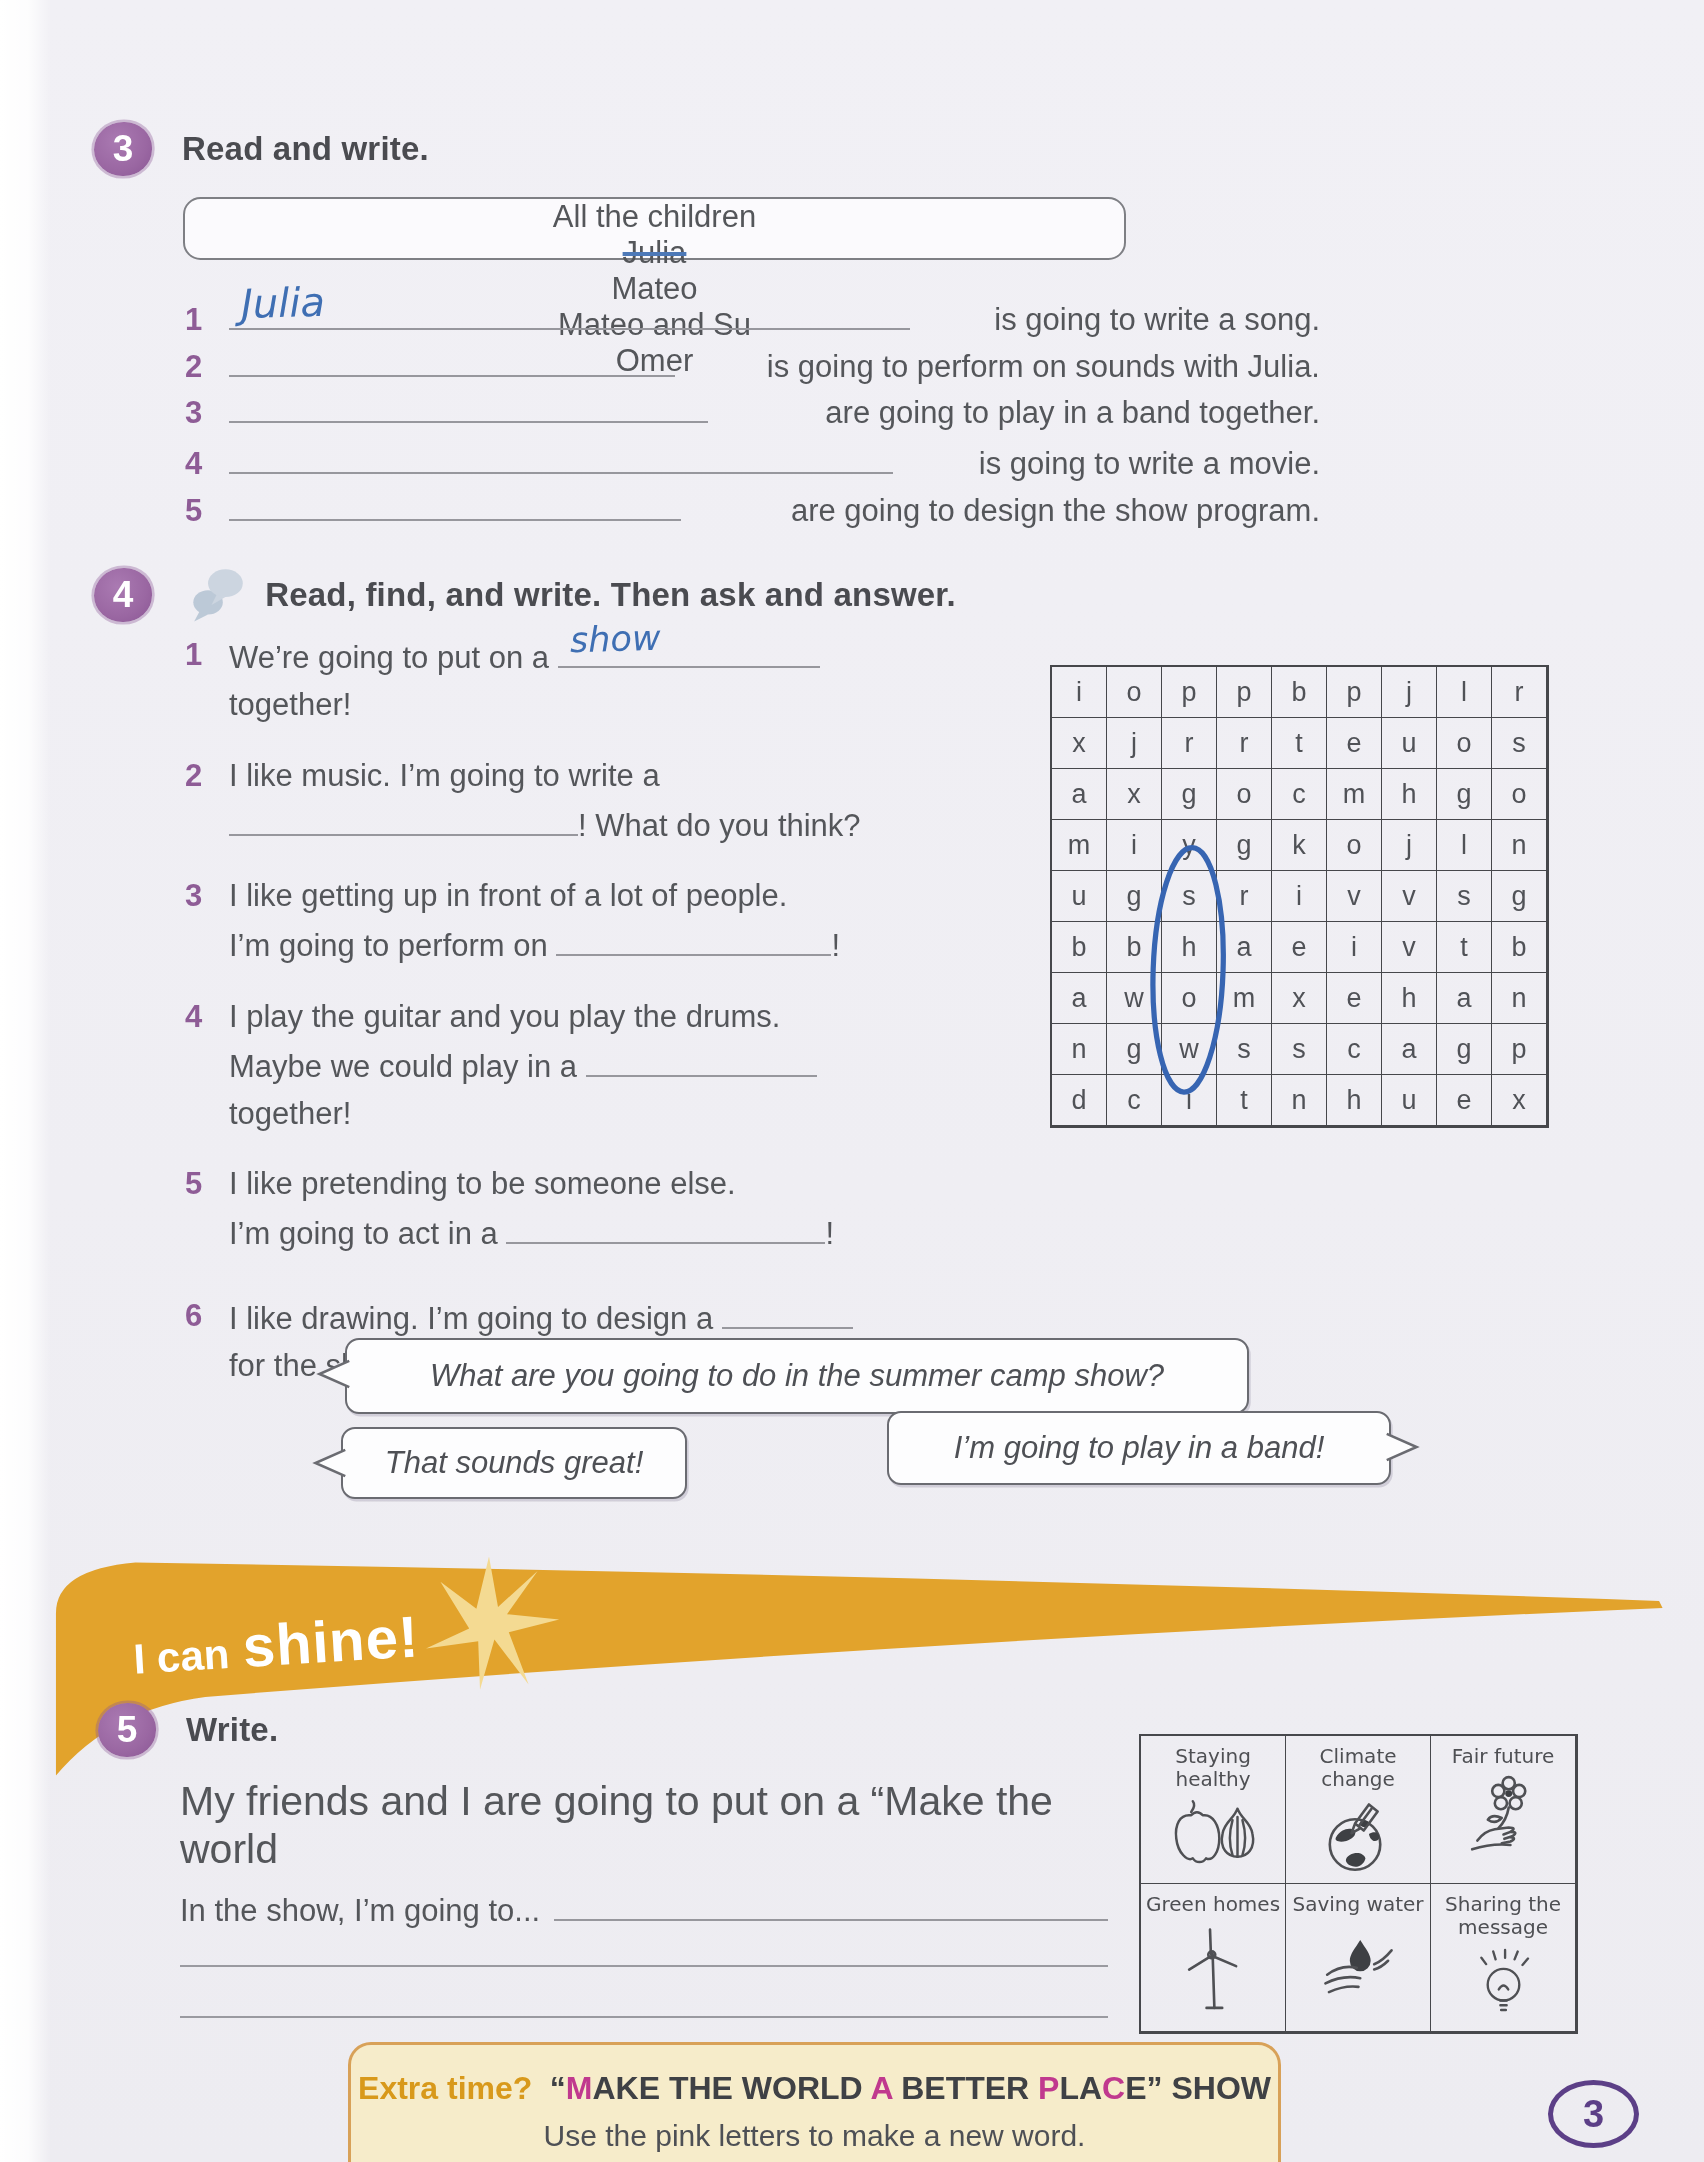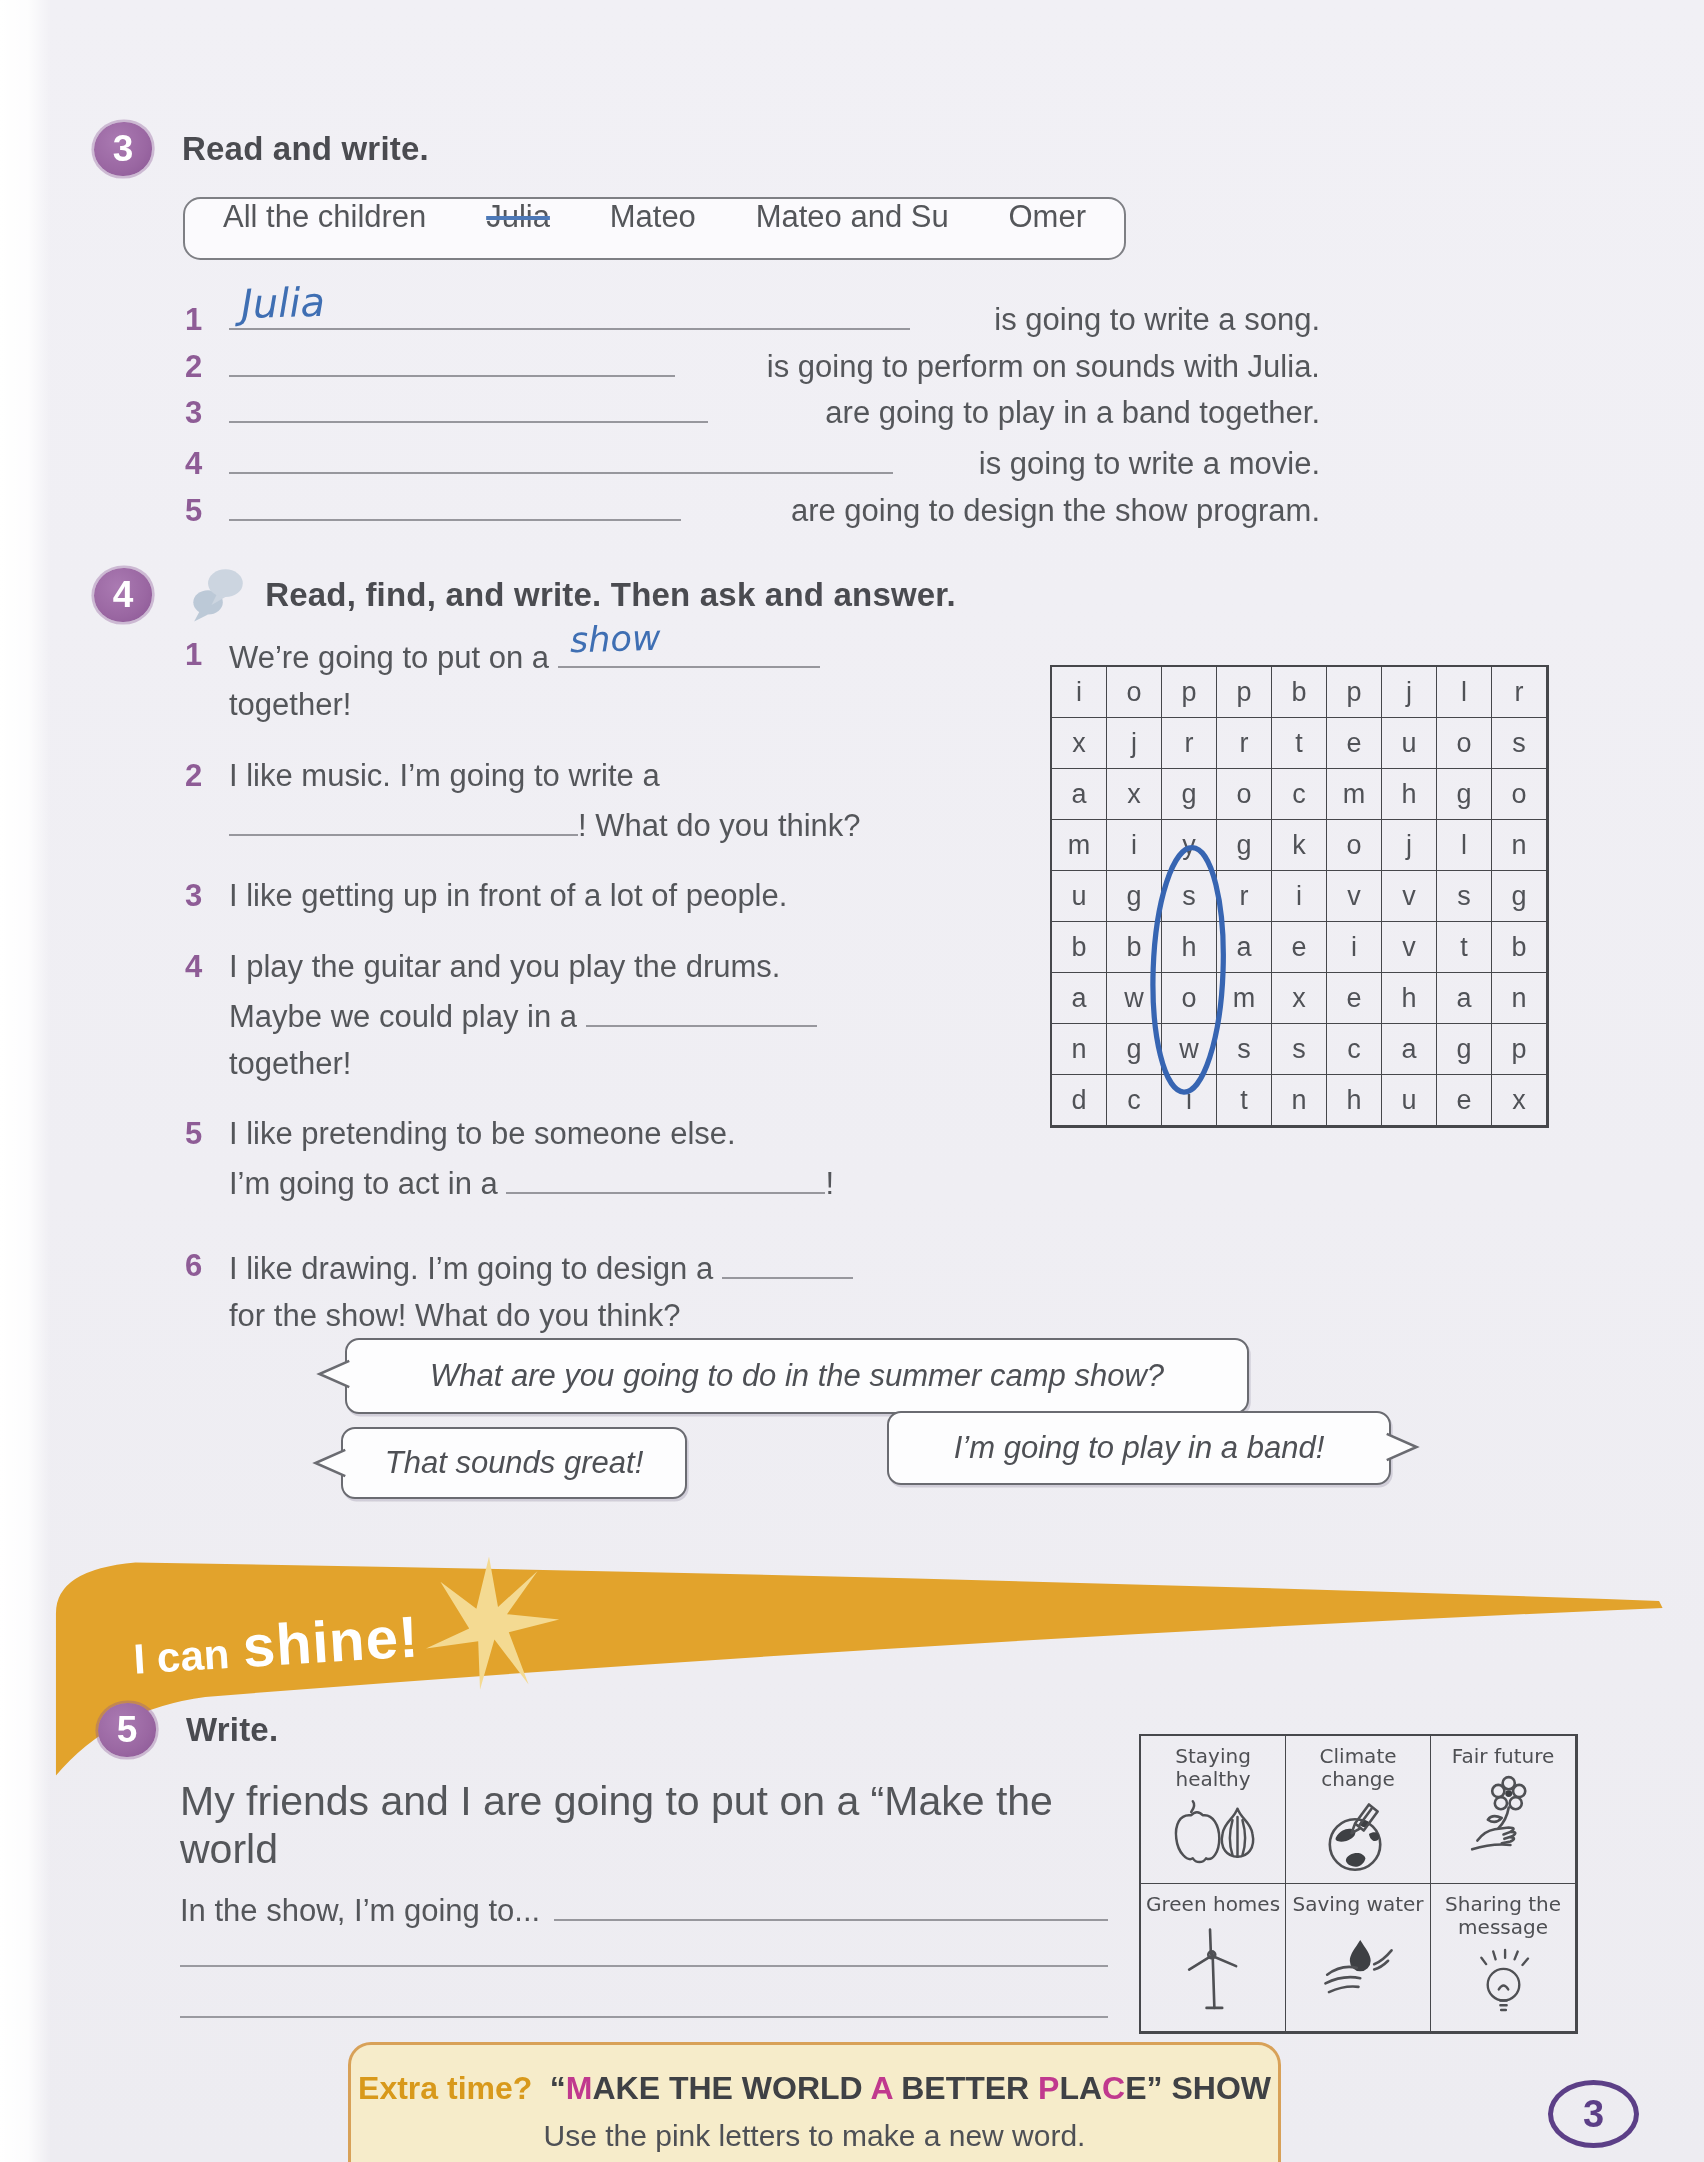--- a/index.html
+++ b/index.html
@@ -19,22 +19,22 @@
   .ex-title{font-size:33px;font-weight:bold;color:#4a4b50;letter-spacing:0.2px;}
   .ex-header{position:absolute;display:flex;align-items:center;gap:30px;}
   .blank{display:inline-block;border-bottom:2.6px solid #97979d;height:40px;vertical-align:baseline;position:relative;}
   .hw{position:absolute;left:12.2px;bottom:1.7px;color:#3f6fb3;font-style:italic;white-space:nowrap;
       font-family:"DejaVu Sans",sans-serif;transform:rotate(-1.5deg);}
   .purple-num{color:#8e5c96;font-weight:bold;}
 
   
   .ex3-header{left:94px;top:122px;}
   .wordbank{position:absolute;left:183px;top:197px;width:943px;height:63px;background:#fbfafd;
-    border:2.6px solid #7e7f84;border-radius:17.5px;display:flex;
-    justify-content:space-between;padding:0 38px;box-sizing:border-box;font-size:31px;color:#54565a;}
+    border:2.6px solid #7e7f84;border-radius:17.5px;display:flex;align-items:center;
+    justify-content:space-between;padding:0 38px;box-sizing:border-box;font-size:31px;color:#54565a;flex-direction:column;}
   .wordbank .struck{text-decoration:line-through;text-decoration-color:#4d79b8;text-decoration-thickness:3.5px;}
   .ex3-row{position:absolute;left:185px;width:1135px;height:45px;display:flex;align-items:baseline;font-size:31px;}
   .ex3-row .rnum{width:44px;flex:none;font-size:31px;}
   .ex3-row .sent{margin-left:auto;white-space:nowrap;}
   .r1{top:288px}.r2{top:335px}.r3{top:381px}.r4{top:432px}.r5{top:479px}
   .bl-r1{width:681px}.bl-r2{width:446px}.bl-r3{width:479px}.bl-r4{width:664px}.bl-r5{width:452px}
   .hw-julia{font-size:40px;}
 
   
   .ex4-header{left:94px;top:564px;gap:17.5px;}
@@ -178,20 +178,22 @@
       <span class="rnum purple-num">2</span>
       <div class="body">
         <div>I like music. I’m going to write a</div>
         <div><span class="blank bl-i2"></span><span>! What do you think?</span></div>
       </div>
     </div>
     <div class="ex4-item">
       <span class="rnum purple-num">3</span>
       <div class="body">
         <div>I like getting up in front of a lot of people.</div>
+        <div><span>I’m going to perform on</span>
+          <span class="blank bl-i3"></span><span>!</span></div>
       </div>
     </div>
     <div class="ex4-item">
       <span class="rnum purple-num">4</span>
       <div class="body">
         <div>I play the guitar and you play the drums.</div>
         <div><span>Maybe we could play in a</span>
           <span class="blank bl-i4"></span></div>
         <div>together!</div>
       </div>

